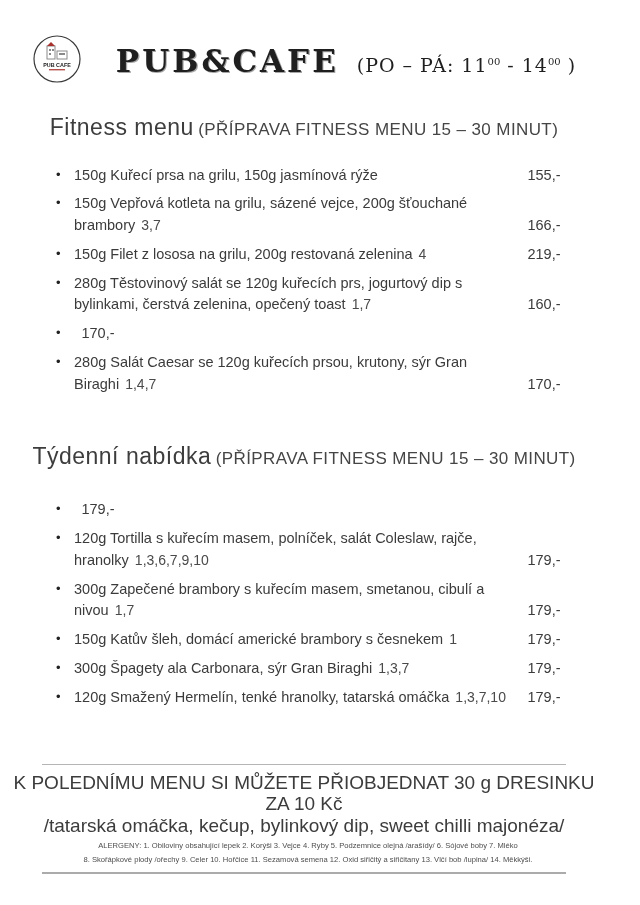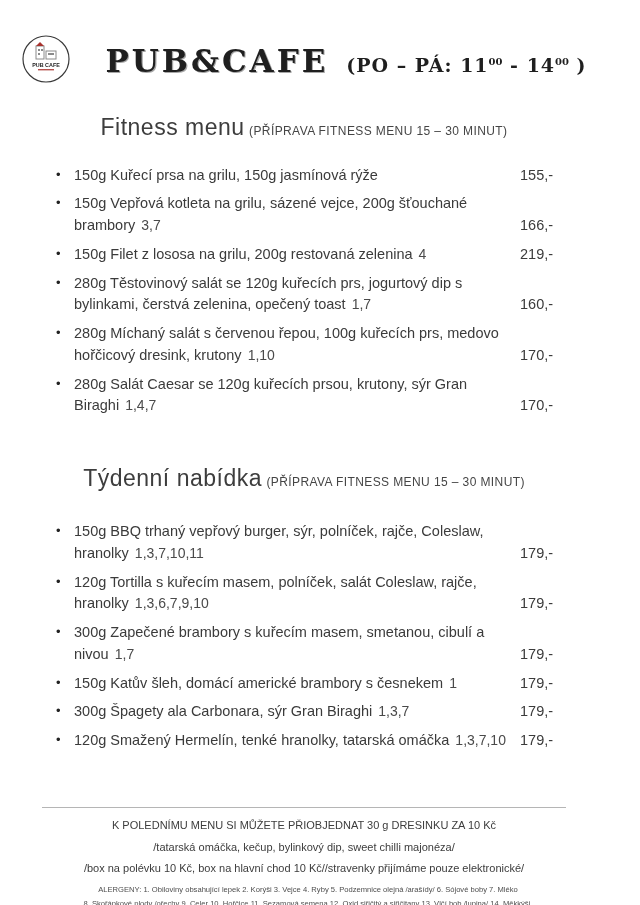--- a/index.html
+++ b/index.html
@@ -9,45 +9,45 @@
   }
   
   .header{display:flex;justify-content:center;align-items:center;gap:34px;padding-top:34px;}
   .logo-badge{flex:0 0 auto;}
   .brand-line{display:flex;align-items:baseline;gap:18px;}
   .brand{
     font-family:"DejaVu Serif",serif;font-weight:700;font-size:31px;color:#1f1f1f;
     letter-spacing:3px;text-shadow:1.2px 1.2px 0 rgba(60,60,60,.45);
   }
   .hours{
-    font-family:"DejaVu Serif",serif;font-weight:700;font-size:19px;color:#1f1f1f;letter-spacing:1px;
+    font-family:"DejaVu Serif",serif;font-weight:400;font-size:19px;color:#1f1f1f;letter-spacing:1px;
   }
   .hours sup{font-size:10px;letter-spacing:0;}
   
   .section-heading{text-align:center;color:#3d3d3d;}
   .section-heading .big{font-size:23px;letter-spacing:.5px;}
-  .section-heading .small{font-size:12px;color:#454545;letter-spacing:.4px;}
+  .section-heading .small{font-size:17px;color:#454545;letter-spacing:.4px;}
   .heading-fitness{margin-top:26px;}
   .heading-weekly{margin-top:44px;}
   
   .menu-list{margin:0 40px;}
   .list-fitness{margin-top:20px;}
   .list-weekly{margin-top:26px;}
   .menu-item{display:flex;align-items:flex-start;padding:3.5px 0;font-size:14.5px;line-height:1.5;}
   .bullet{flex:0 0 18px;text-align:left;padding-left:16px;box-sizing:content-box;color:#222;font-size:13px;line-height:1.6;}
   .item-text{flex:1;padding-right:8px;color:#3b3b3b;}
   .allergens{font-size:14px;color:#4a4a4a;margin-left:2px;}
-  .price{flex:0 0 48px;text-align:left;align-self:flex-end;color:#3b3b3b;}
+  .price{flex:0 0 48px;text-align:center;align-self:flex-end;color:#3b3b3b;}
   
   .divider{border:none;border-top:1px solid #b5b5b5;margin:0 42px;}
   .divider-top{margin-top:52px;}
   .divider-bottom{border-top:2px solid #ababab;margin-top:5px;}
   
   .notes{margin-top:7px;text-align:center;color:#3c3c3c;}
-  .note-line{font-size:11px;line-height:21.5px;}
+  .note-line{font-size:19px;line-height:21.5px;}
   .allergen-note{font-size:7.6px;line-height:14px;color:#4d4d4d;margin-left:8px;}
   .allergen-note.first{margin-top:3px;}
 </style>
 </head>
 <body>
 
 <div class="page">
 
   <div class="header">
     <div class="logo-badge">
@@ -91,39 +91,37 @@
       <span class="item-text"><span>150g Filet z lososa na grilu, 200g restovaná zelenina</span> <span class="allergens">4</span></span>
       <span class="price">219,-</span>
     </div>
     <div class="menu-item">
       <span class="bullet">•</span>
       <span class="item-text"><span>280g Těstovinový salát se 120g kuřecích prs, jogurtový dip s bylinkami, čerstvá zelenina, opečený toast</span> <span class="allergens">1,7</span></span>
       <span class="price">160,-</span>
     </div>
     <div class="menu-item">
       <span class="bullet">•</span>
-      <span class="item-text"><span>280g Míchaný salát s červenou řepou, 100g kuřecích prs, medovo hořčicový dresink, krutony</span> <span class="allergens">1,10</span></span>
       <span class="price">170,-</span>
     </div>
     <div class="menu-item">
       <span class="bullet">•</span>
       <span class="item-text"><span>280g Salát Caesar se 120g kuřecích prsou, krutony, sýr Gran Biraghi</span> <span class="allergens">1,4,7</span></span>
       <span class="price">170,-</span>
     </div>
   </div>
 
   <div class="section-heading heading-weekly">
     <span class="big">Týdenní nabídka</span>
     <span class="small">(PŘÍPRAVA FITNESS MENU 15 – 30 MINUT)</span>
   </div>
 
   <div class="menu-list list-weekly">
     <div class="menu-item">
       <span class="bullet">•</span>
-      <span class="item-text"><span>150g BBQ trhaný vepřový burger, sýr, polníček, rajče, Coleslaw, hranolky</span> <span class="allergens">1,3,7,10,11</span></span>
       <span class="price">179,-</span>
     </div>
     <div class="menu-item">
       <span class="bullet">•</span>
       <span class="item-text"><span>120g Tortilla s kuřecím masem, polníček, salát Coleslaw, rajče, hranolky</span> <span class="allergens">1,3,6,7,9,10</span></span>
       <span class="price">179,-</span>
     </div>
     <div class="menu-item">
       <span class="bullet">•</span>
       <span class="item-text"><span>300g Zapečené brambory s kuřecím masem, smetanou, cibulí a nivou</span> <span class="allergens">1,7</span></span>
@@ -143,19 +141,18 @@
       <span class="bullet">•</span>
       <span class="item-text"><span>120g Smažený Hermelín, tenké hranolky, tatarská omáčka</span> <span class="allergens">1,3,7,10</span></span>
       <span class="price">179,-</span>
     </div>
   </div>
 
   <hr class="divider divider-top">
   <div class="notes">
     <div class="note-line">K POLEDNÍMU MENU SI MŮŽETE PŘIOBJEDNAT 30 g DRESINKU ZA 10 Kč</div>
     <div class="note-line">/tatarská omáčka, kečup, bylinkový dip, sweet chilli majonéza/</div>
-    <div class="note-line">/box na polévku 10 Kč, box na hlavní chod 10 Kč//stravenky přijímáme pouze elektronické/</div>
     <div class="allergen-note first">ALERGENY: 1. Obiloviny obsahující lepek 2. Korýši 3. Vejce 4. Ryby 5. Podzemnice olejná /arašídy/ 6. Sójové boby 7. Mléko</div>
     <div class="allergen-note">8. Skořápkové plody /ořechy 9. Celer 10. Hořčice 11. Sezamová semena 12. Oxid siřičitý a siřičitany 13. Vlčí bob /lupina/ 14. Měkkýši.</div>
   </div>
   <hr class="divider divider-bottom">
 
 </div>
 
 </body></html>

